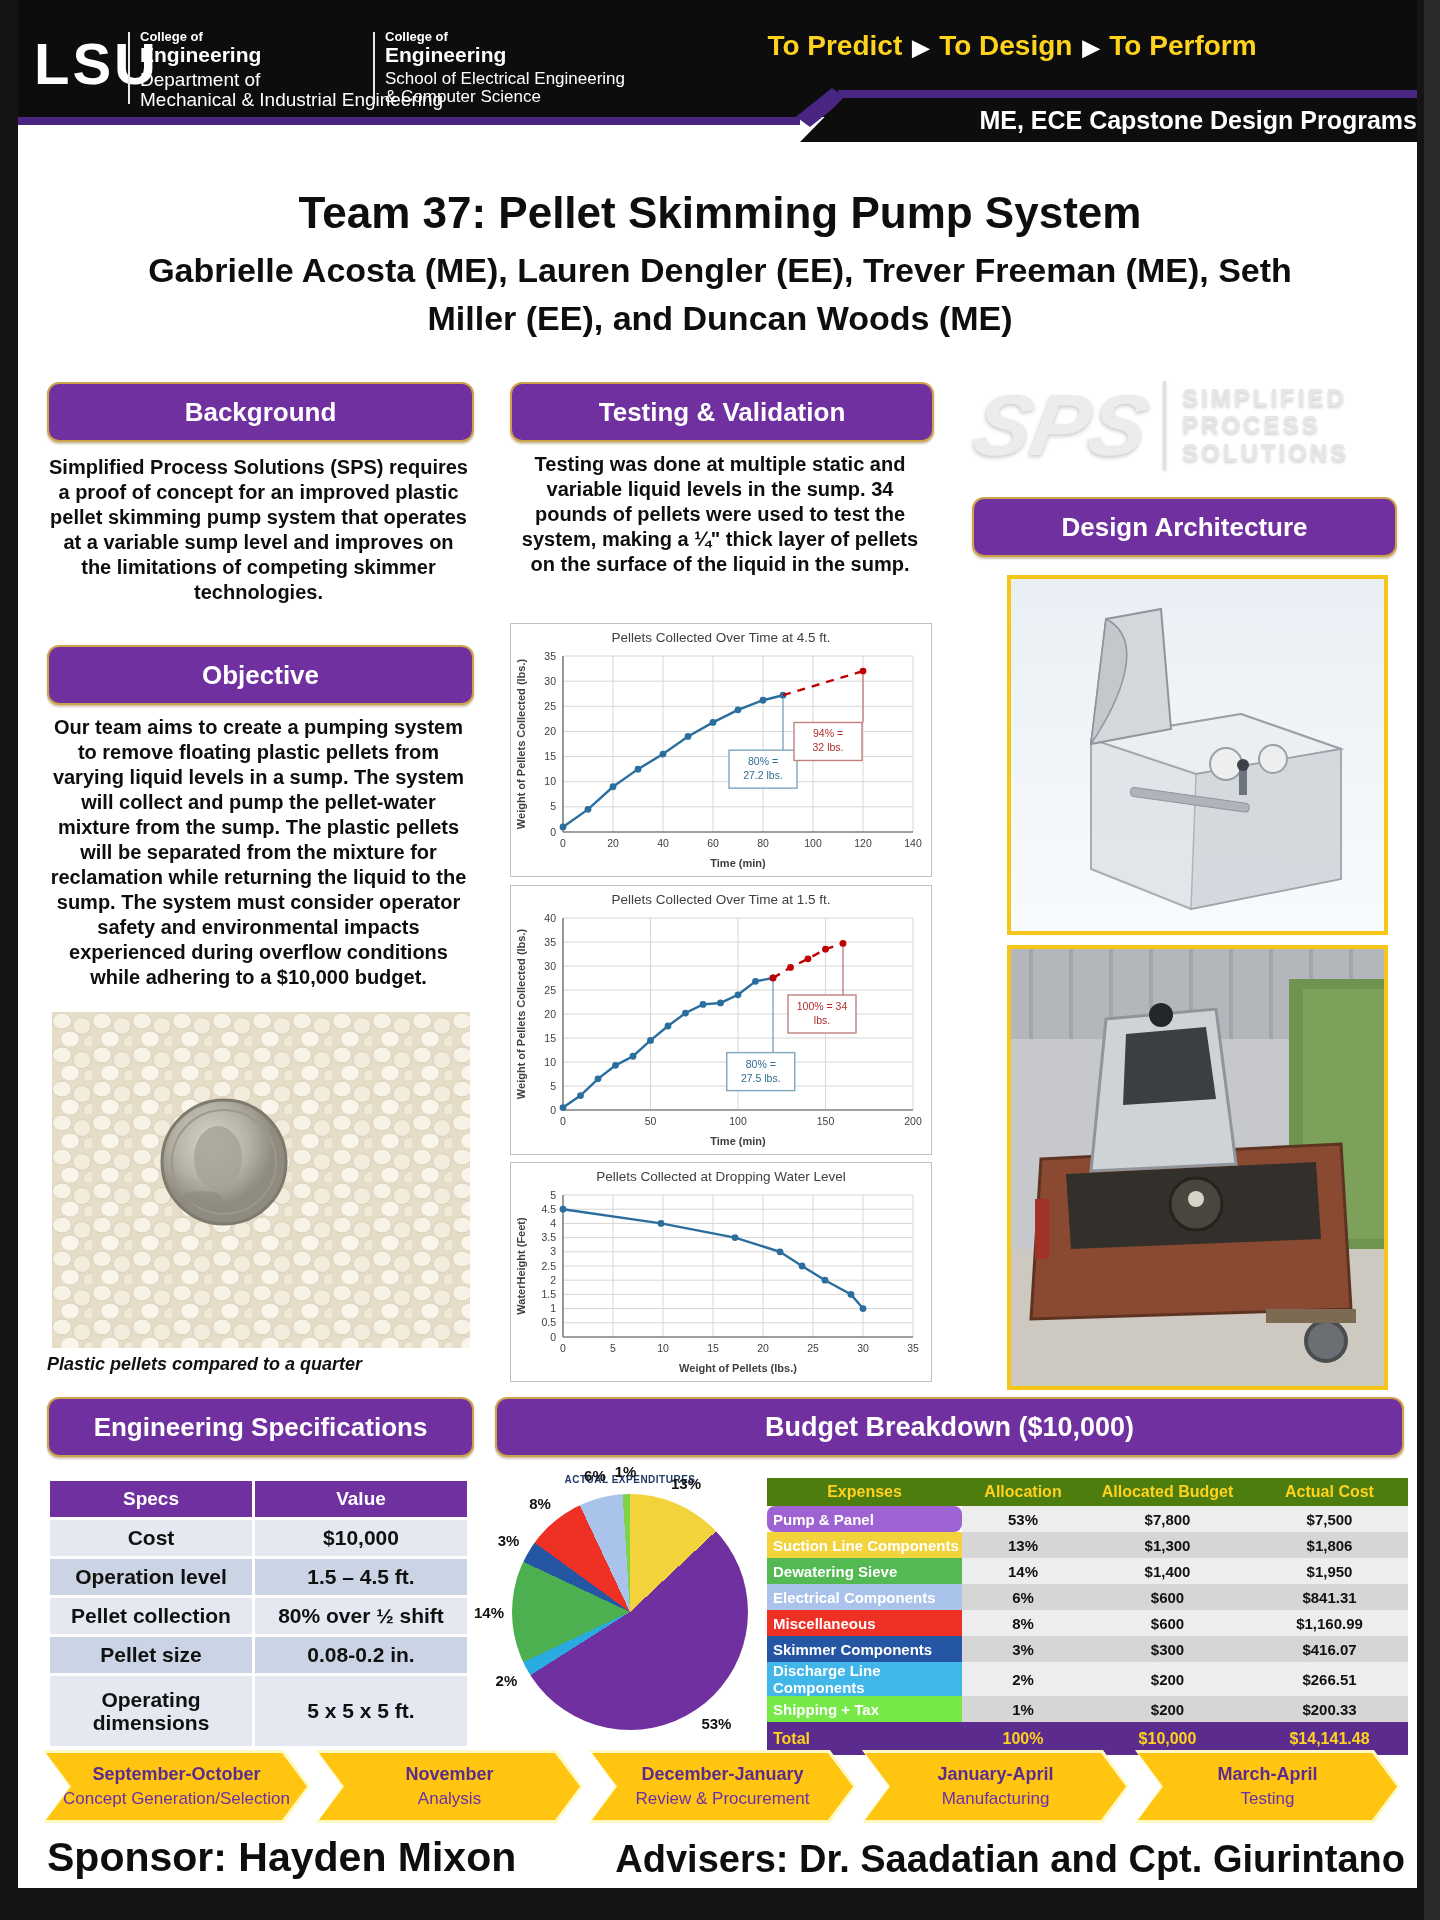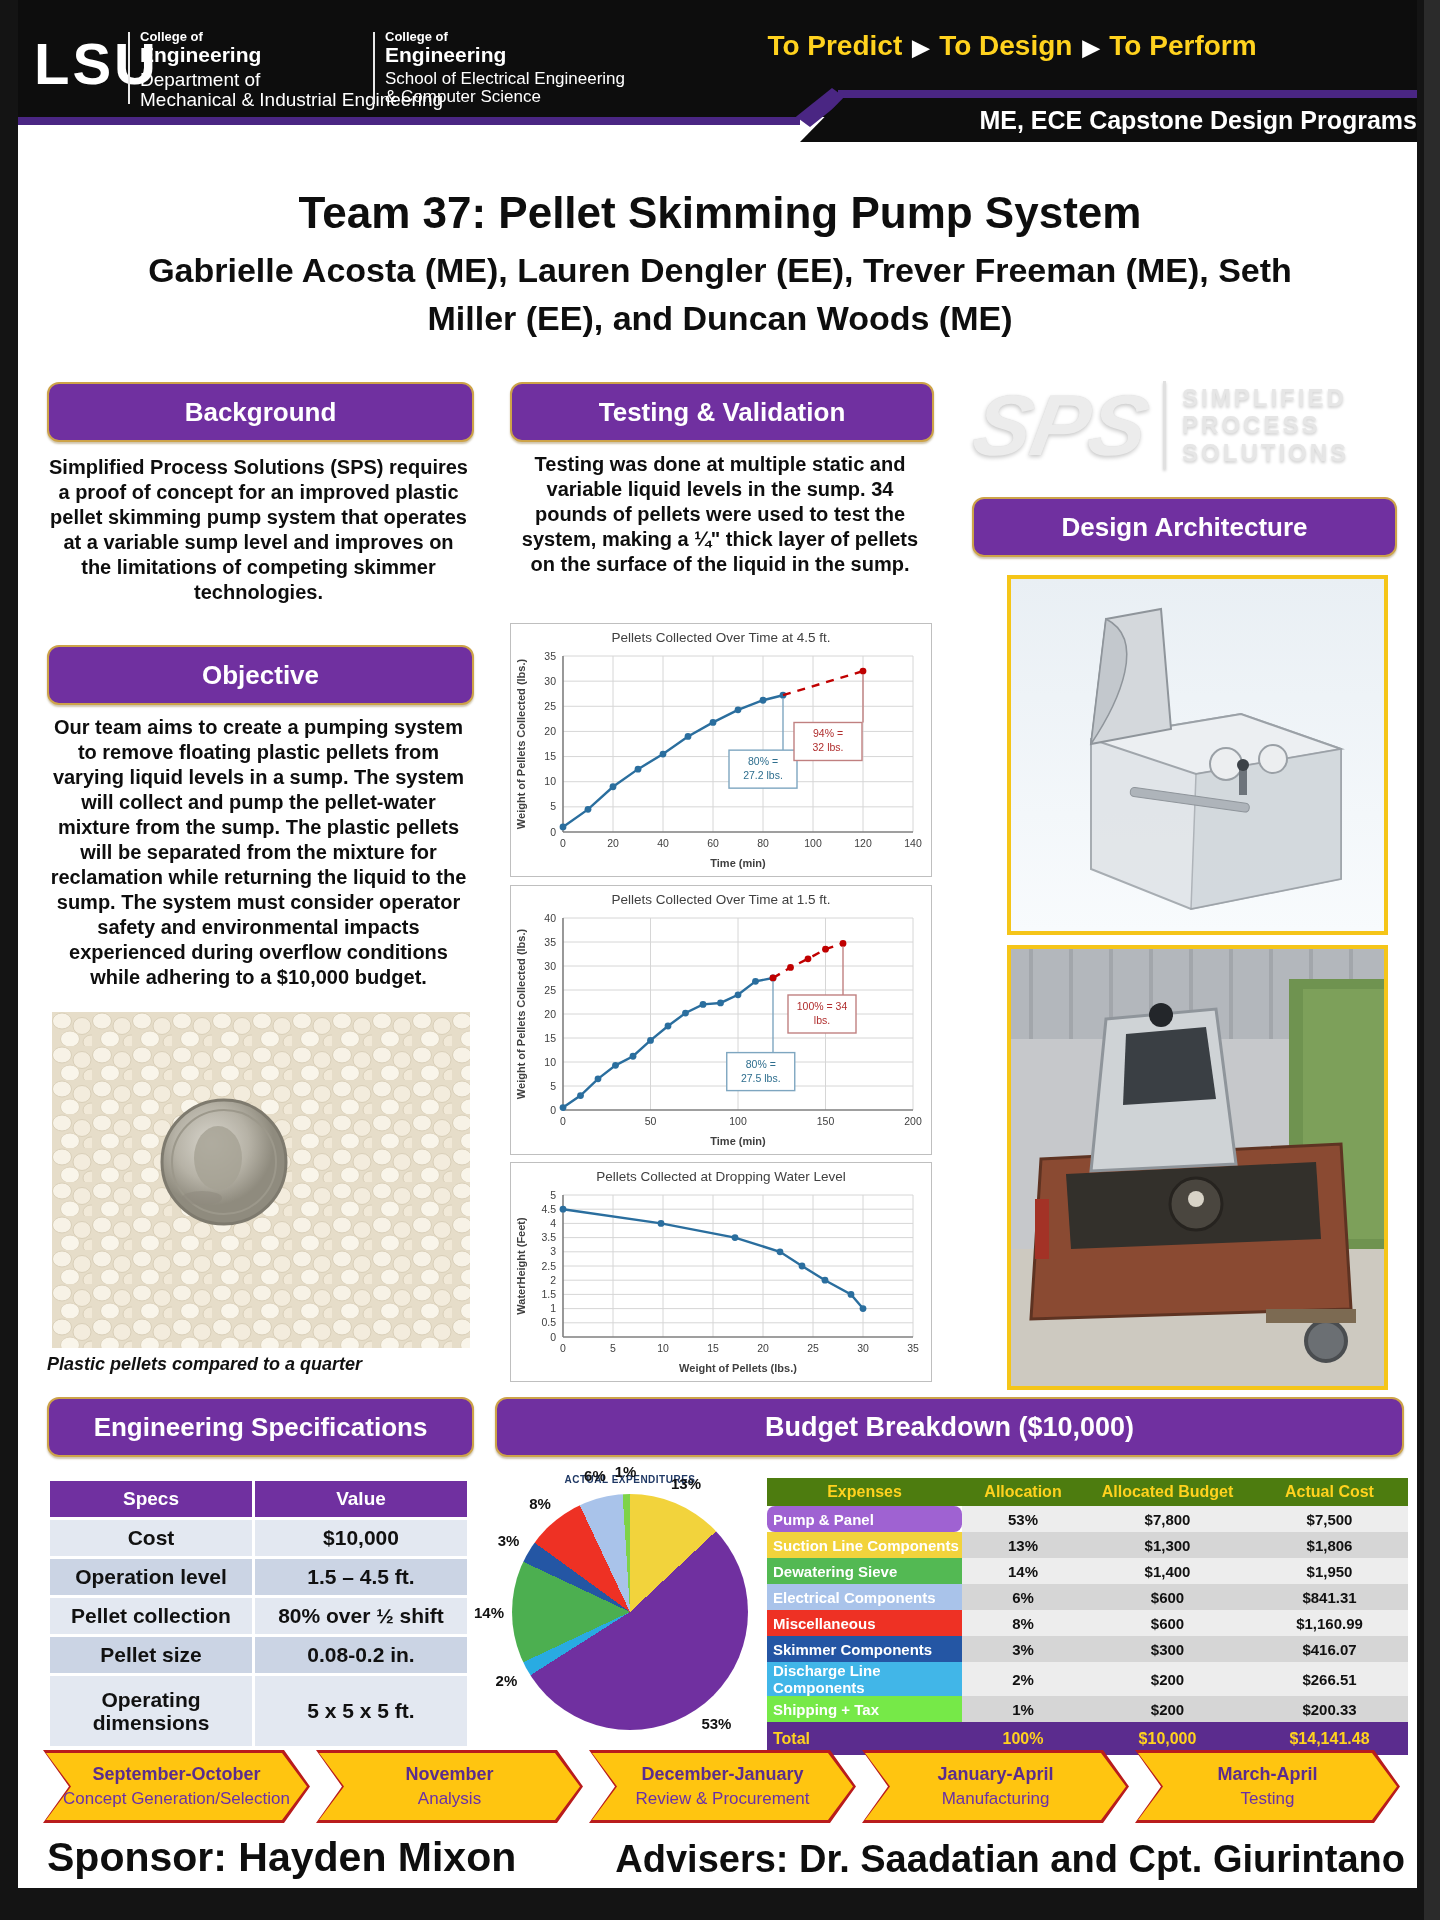--- a/index.html
+++ b/index.html
@@ -49,21 +49,21 @@
   table.budget td.val{text-align:center;color:#111;}
   table.budget tr:nth-child(odd) td.val{background:#d6d6d6;}
   table.budget tr:nth-child(even) td.val{background:#ededed;}
   table.budget tr.total td{background:#5b2c8e;color:#ffd21e;height:33px;font-size:16px;}
   table.budget tr.total td.val{background:#5b2c8e;color:#ffd21e;}
   
   .pie-title{font-size:10px;font-weight:bold;color:#1f3864;letter-spacing:.5px;text-align:center;}
   .pie{border-radius:50%;}
   .pie-label{position:absolute;transform:translate(-50%,-50%);font-size:15px;font-weight:bold;color:#111;}
   
-  .chev-outer{position:absolute;top:0;height:73px;background:#b91c1c;
+  .chev-outer{position:absolute;top:0;height:73px;background:#fef9c3;
               clip-path:polygon(0 0,calc(100% - 26px) 0,100% 50%,calc(100% - 26px) 100%,0 100%,26px 50%);}
   .chev-inner{position:absolute;left:3px;top:3px;right:3px;bottom:3px;background:#ffc510;
               clip-path:polygon(0 0,calc(100% - 25px) 0,100% 50%,calc(100% - 25px) 100%,0 100%,25px 50%);
               display:flex;flex-direction:column;align-items:center;justify-content:center;gap:4px;}
   .chev-period{color:#5b2c8e;font-size:18px;font-weight:bold;}
   .chev-phase{color:#6a30a8;font-size:17px;}
   .footer-txt{font-size:41px;font-weight:bold;color:#0e0e0e;}
   
   .sps-mark{font-size:86px;font-weight:900;font-style:italic;color:#ececec;transform:skewX(-10deg);
             text-shadow:0 2px 4px #c9c9c9,0 0 1px #dcdcdc;line-height:96px;}

